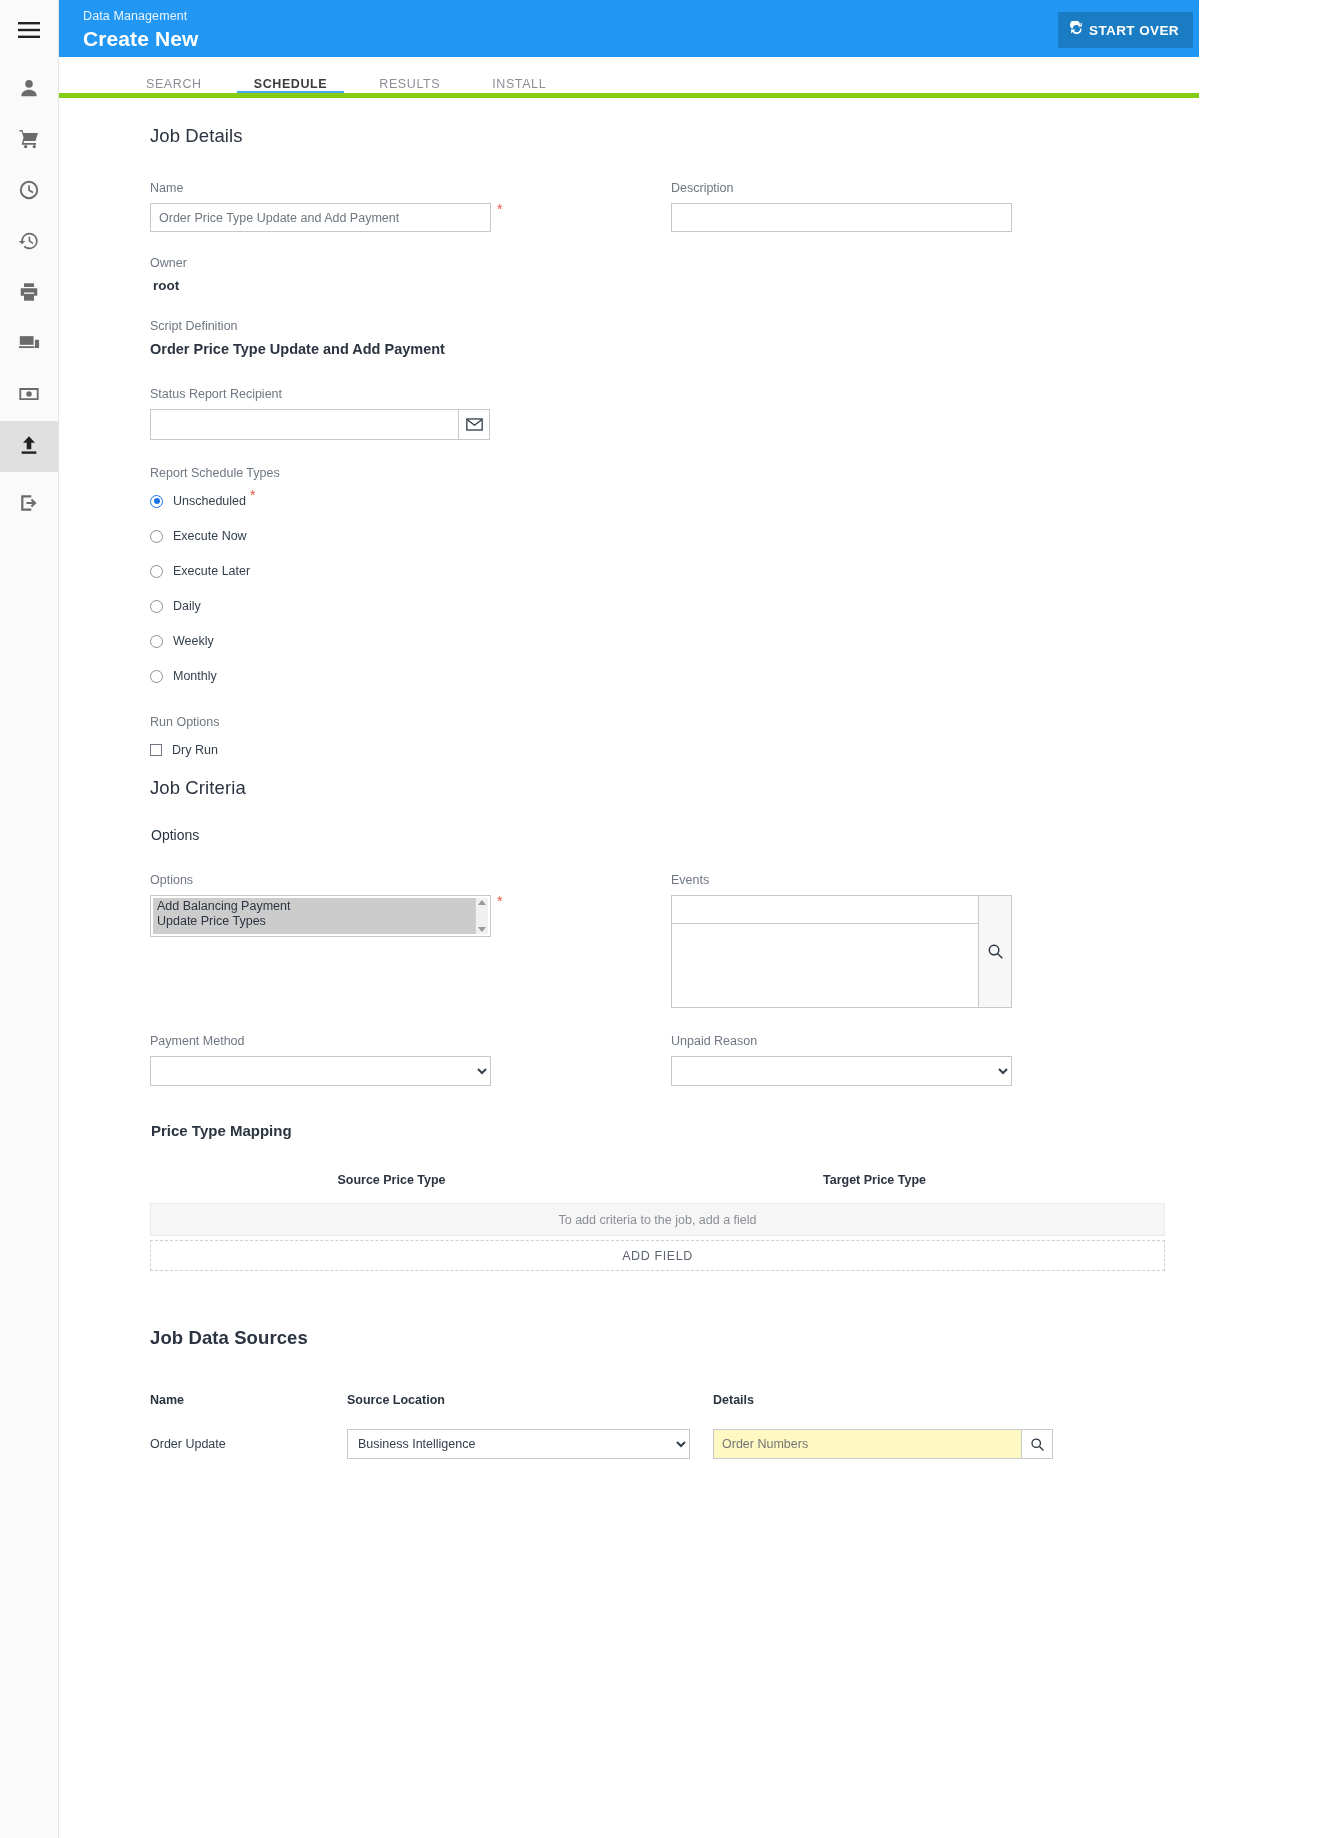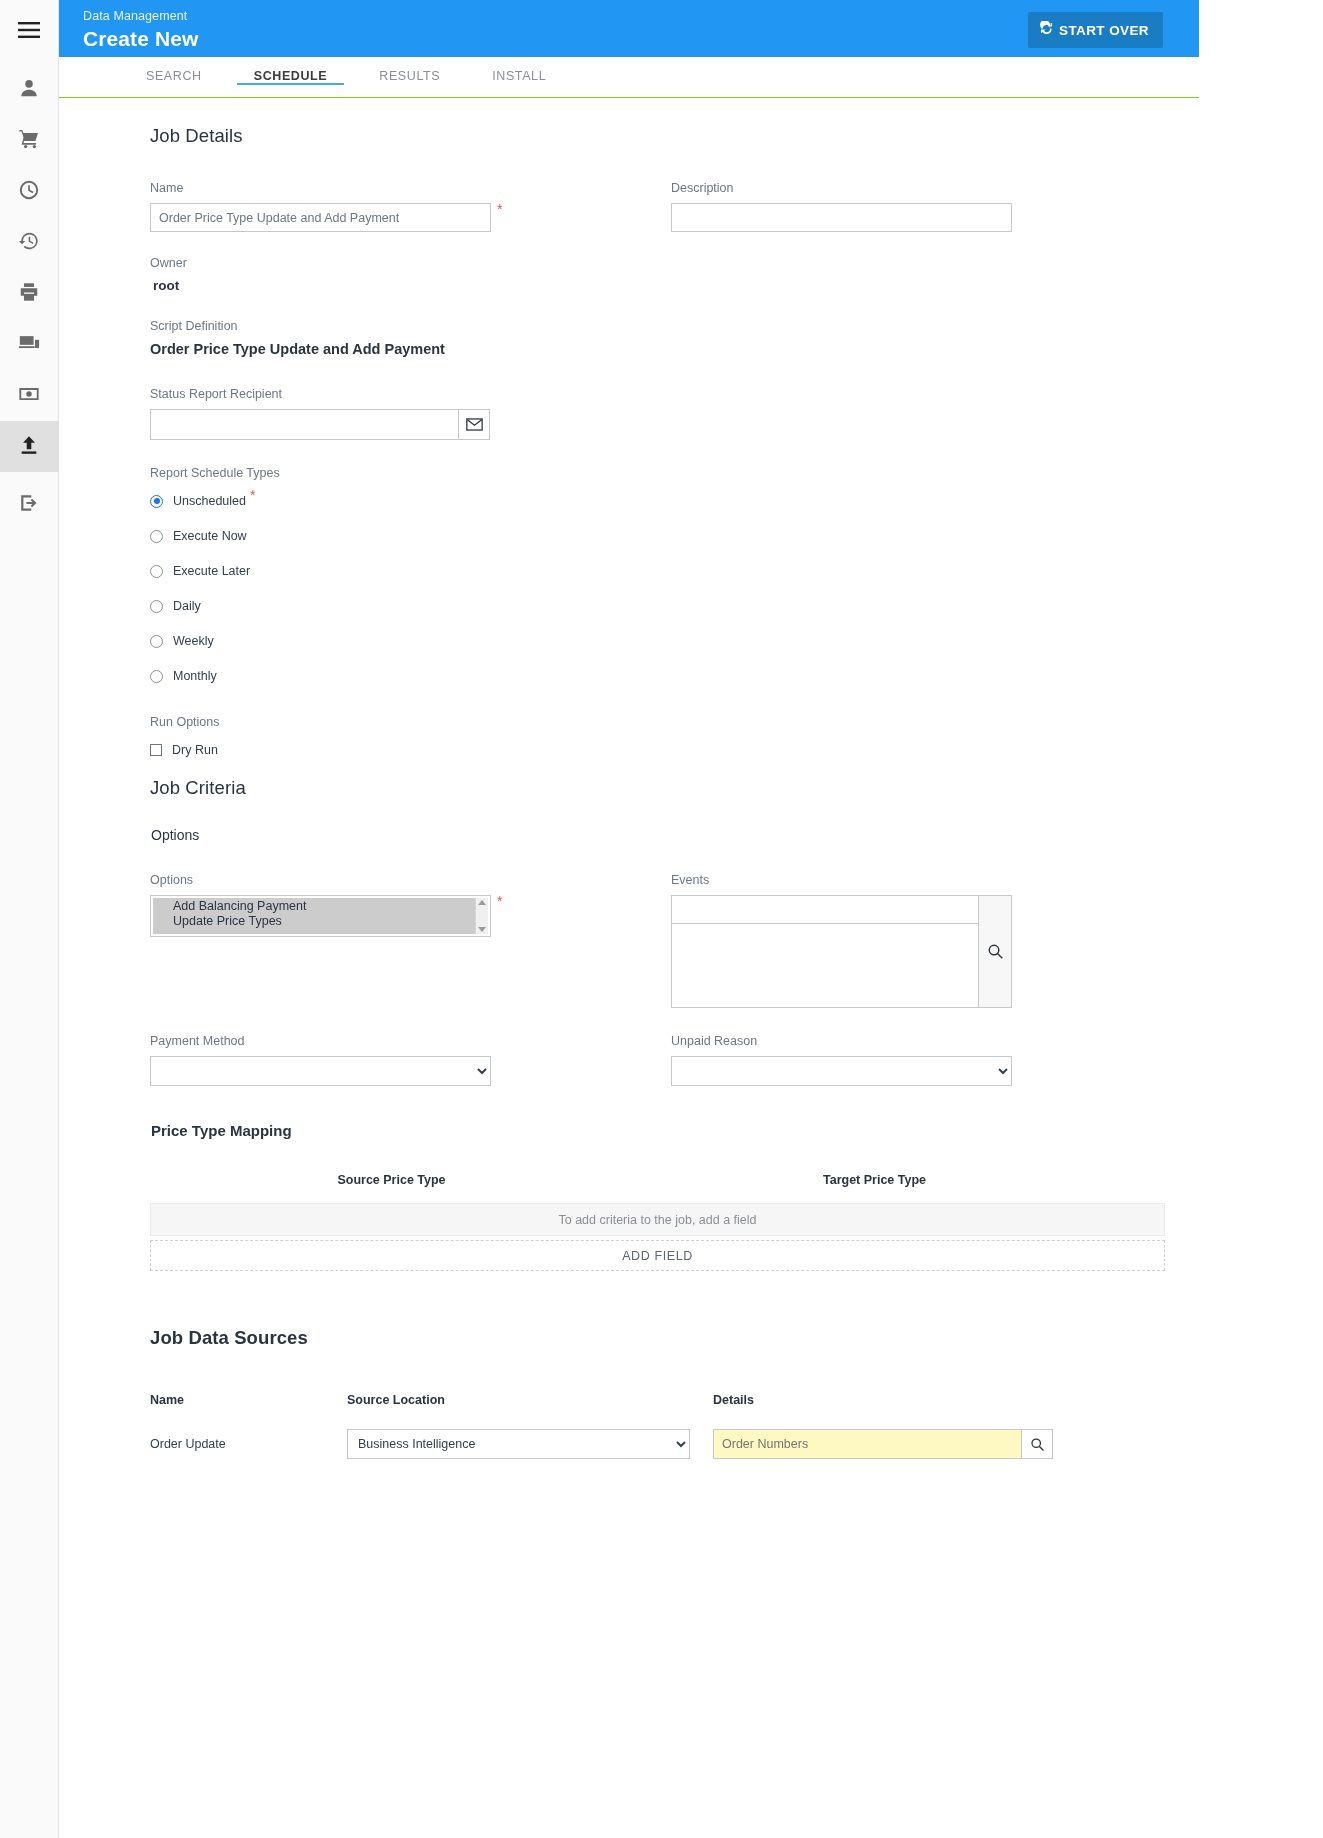--- a/index.html
+++ b/index.html
@@ -38,21 +38,21 @@
   .topbar {
     background:#2196f3;
     color:#fff;
     padding:8px 16px 0 24px;
     position:relative;
     height:57px;
   }
   .crumb { font-size:12.5px; color:#e8f4fe; line-height:16px; letter-spacing:.1px;}
   .page-title { font-size:21px; font-weight:bold; line-height:27px; margin-top:1px; letter-spacing:.1px; }
   .start-over {
-    position:absolute; right:36px; top:12px;
+    position:absolute; right:6px; top:12px;
     background:#1a7dc4;
     color:#fff;
     border:none;
     font-size:13.5px; font-weight:bold;
     letter-spacing:.4px;
     padding:9px 14px 9px 11px;
     border-radius:2px;
     display:flex; align-items:center; gap:5px;
     cursor:pointer;
     font-family:"Liberation Sans", sans-serif;
@@ -71,22 +71,22 @@
     padding:0 22px; line-height:40px; cursor:pointer;
   }
   .action:first-child { padding-left:0; padding-right:26px; }
   .action.disabled { color:#8ecaf7; }
   .kebab { width:26px; display:flex; flex-direction:column; align-items:center; gap:3px; cursor:pointer; margin-left:6px;}
   .kebab i { width:3px; height:3px; background:#fff; border-radius:50%; display:block;}
   .action.right { margin-left:auto; padding-right:0; color:#8ecaf7; }
 
   .tabs {
     height:41px;
-    border-bottom:1px solid #84cc16;
-    display:flex; align-items:center;
+    border-bottom:5px solid #84cc16;
+    display:flex; align-items:flex-end;
     padding-left:70px;
     background:#fff;
   }
   .tab {
     font-size:12.5px; letter-spacing:.6px; color:#8b8f94;
     display:flex; align-items:center; padding:0 17px;
     cursor:pointer; border-bottom:2px solid transparent;
     margin-right:18px;
   }
   .tab.active { color:#3c3c3c; font-weight:bold; border-bottom:2px solid #4aa8ec; }
@@ -154,21 +154,21 @@
   }
 
   
   .listbox {
     width:341px; height:42px;
     border:1px solid #c6c9cc;
     background:#fff;
     display:flex;
     padding:2px;
   }
-  .listbox .items { flex:1; background:#cccccc; padding:1px 0 0 20px;}
+  .listbox .items { flex:1; background:#cccccc; padding:1px 0 0 4px;}
   .listbox .opt { font-size:12.5px; color:#2b3440; line-height:15px; }
   .lb-scroll { width:13px; background:#f0f0f0; border-left:1px solid #d5d5d5;
                display:flex; flex-direction:column; justify-content:space-between; align-items:center; padding:2px 0;}
   .arw { width:0;height:0;border-left:4px solid transparent;border-right:4px solid transparent;}
   .arw.up { border-bottom:5px solid #9a9a9a; }
   .arw.dn { border-top:5px solid #9a9a9a; }
 
   
   .eventswrap { display:flex; width:341px; }
   .events-col { flex:1; }

